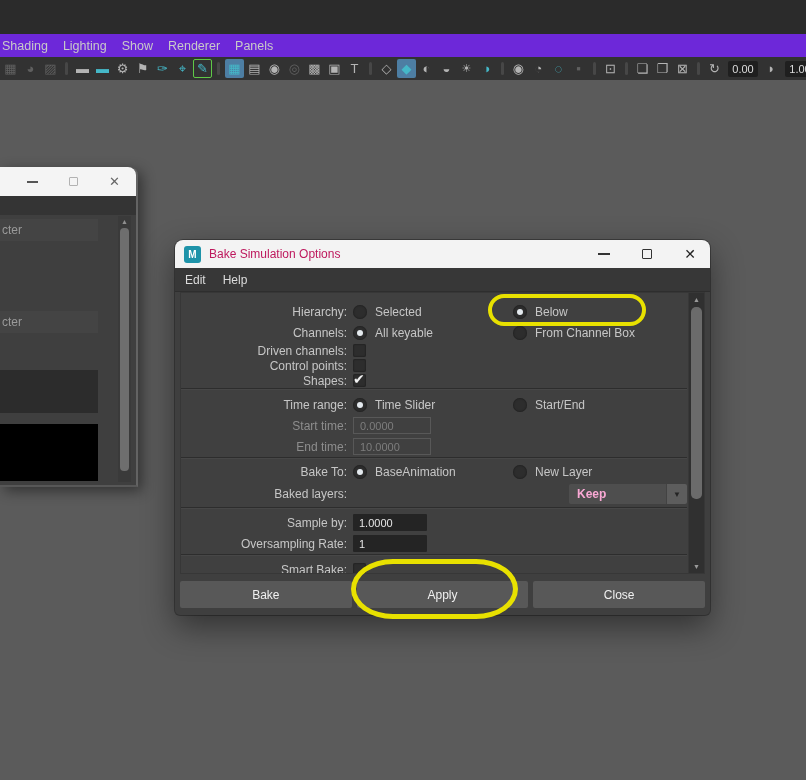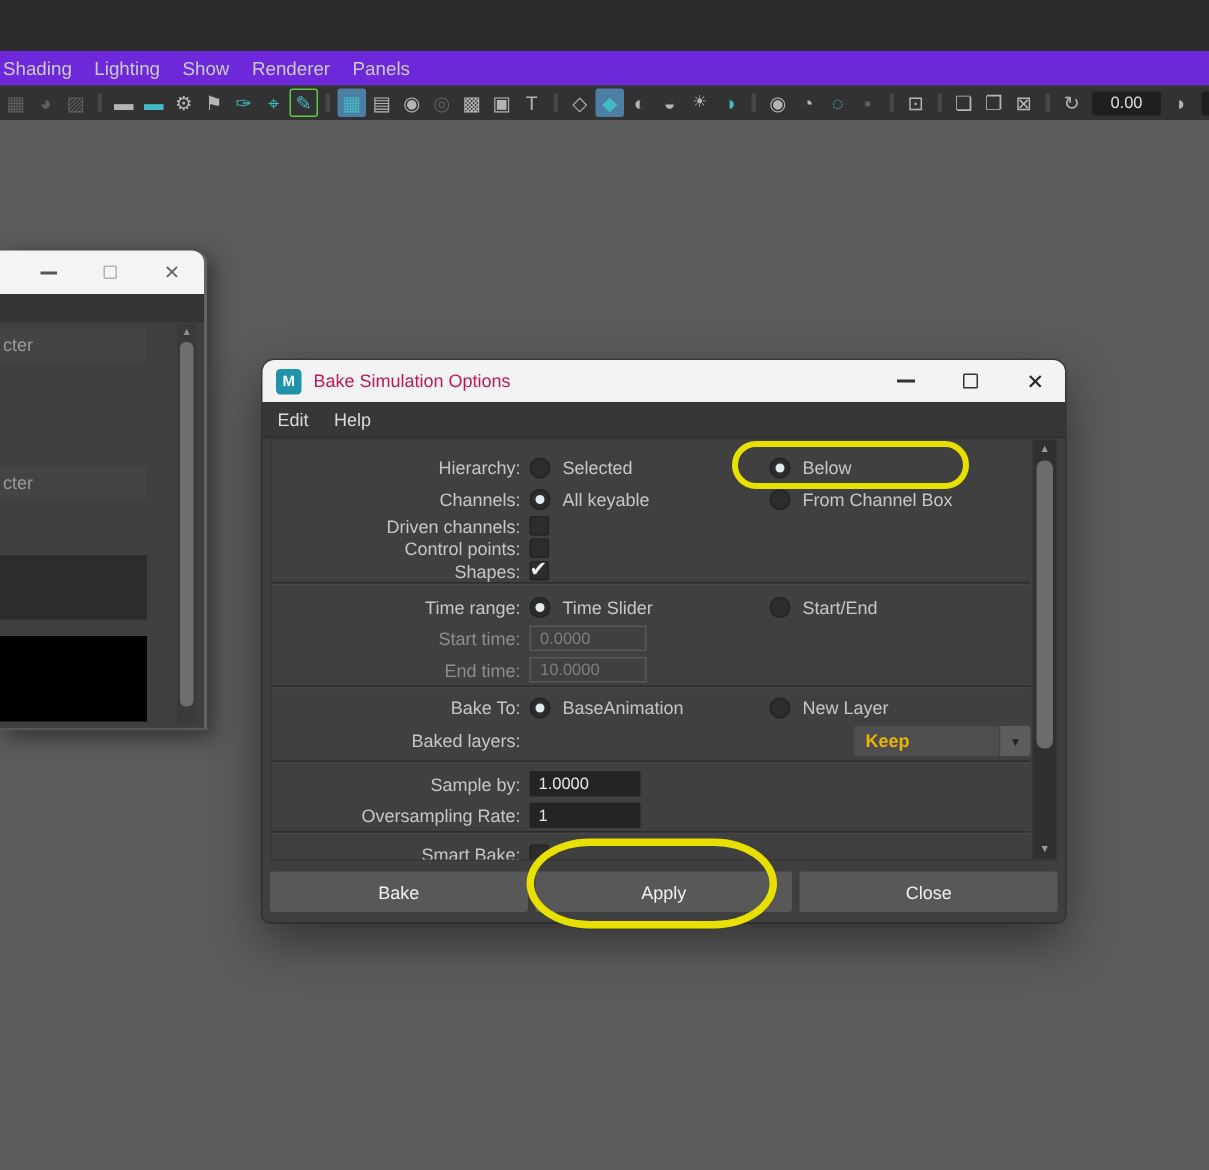--- a/index.html
+++ b/index.html
@@ -25,21 +25,21 @@
     width:19px; height:19px; flex:0 0 auto; display:flex; align-items:center; justify-content:center;
     color:#b4b4b4; font-size:13px; line-height:1; border-radius:2px;
   }
   .tb-icon.sm { font-size:11px; }
   .tb-icon.dim { opacity:.35; }
   .tb-icon.teal { color:#45b8c8; }
   .tb-icon.active { background:#4d7ea3; }
   .tb-icon.greenbox { border:1px solid #5fc947; }
   .tb-sep { width:3px; height:13px; background:#474747; border-radius:2px; margin:0 4px; flex:0 0 auto; }
   .tb-field {
-    width:46px; height:16px; background:#1f1f1f; color:#dcdcdc; font-size:11px;
+    width:30px; height:16px; background:#1f1f1f; color:#dcdcdc; font-size:11px;
     display:flex; align-items:center; justify-content:center; border-radius:2px; flex:0 0 auto; margin:0 3px;
   }
   
   .viewport { position:absolute; left:0; top:80px; width:806px; height:700px; background:#5b5b5b; }
   
   .left-window {
     position:absolute; left:0; top:167px; width:138px; height:320px; z-index:5;
     border-right:2px solid #636363; border-bottom:2px solid #575757;
     box-shadow:4px 4px 14px rgba(0,0,0,.45);
     background:#3f3f3f; border-radius:0 8px 0 0;
@@ -124,21 +124,21 @@
   .field-disabled {
     width:78px; height:17px; border:1px solid #585858; background:transparent;
     color:#7d7d7d; font-size:11px; display:flex; align-items:center; padding:0 6px;
   }
   .field {
     width:74px; height:17px; background:#242424; color:#e6e6e6; font-size:11px;
     display:flex; align-items:center; padding:0 6px; border-radius:1px;
   }
   .dropdown { display:flex; height:20px; margin-left:-3px; }
   .dd-value {
-    width:97px; background:#4e4e4e; color:#eab308; font-weight:bold;
+    width:97px; background:#4e4e4e; color:#f9a8d4; font-weight:bold;
     display:flex; align-items:center; padding-left:8px; border-radius:2px 0 0 2px;
   }
   .dd-arrow {
     width:21px; background:#5d5d5d; color:#242424; font-size:8px;
     display:flex; align-items:center; justify-content:center;
     border-left:1px solid #434343; border-radius:0 2px 2px 0;
   }
   .dlg-scrollbar {
     position:absolute; right:0; top:0; bottom:0; width:16px;
     background:#303030; border-left:1px solid #383838;

